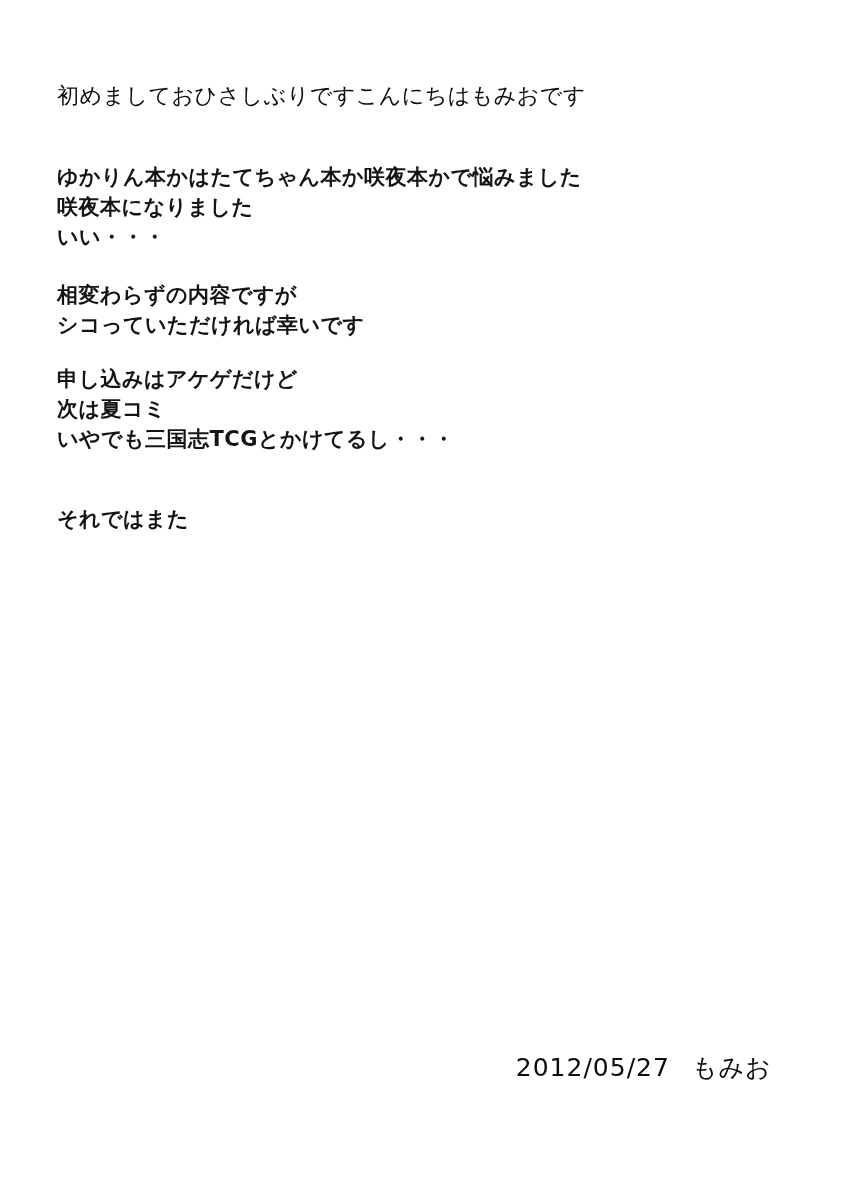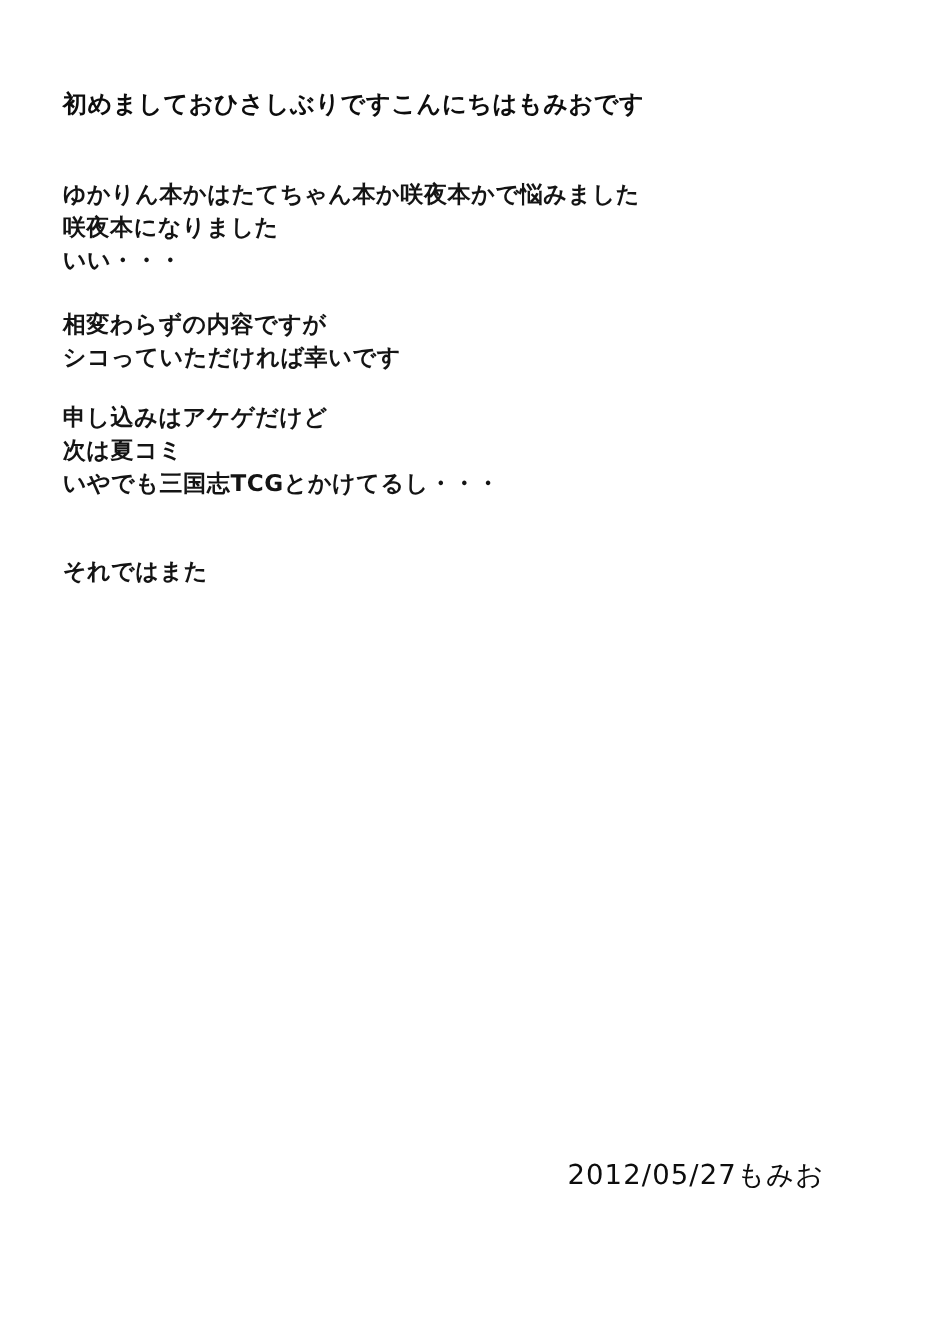--- a/index.html
+++ b/index.html
@@ -27,21 +27,21 @@
   }
   .line {
     font-size: 21px;
     line-height: 30px;
     letter-spacing: 0.5px;
     color: #141414;
     white-space: pre;
   }
   .greeting {
     font-size: 22px;
-    font-weight: bold;
+    font-weight: normal;
     line-height: 32px;
     letter-spacing: 0.5px;
     color: #0d0d0d;
     white-space: pre;
   }
   .block {
     margin-bottom: 0;
     font-weight: bold;
   }
   .gap-lg { height: 50px; }
@@ -51,21 +51,21 @@
     position: absolute;
     left: 480px;
     top: 1022px;
     font-size: 25px;
     letter-spacing: 1px;
     color: #0d0d0d;
     white-space: pre;
     font-family: "DejaVu Sans", "Liberation Sans", sans-serif;
   }
   .sig-date { }
-  .sig-name { }
+  .sig-name { margin-left: 22px; }
 </style>
 </head>
 <body>
 
 <div class="page">
 
   <div class="afterword">
 
     <div class="greeting">初めましておひさしぶりですこんにちはもみおです</div>
 

